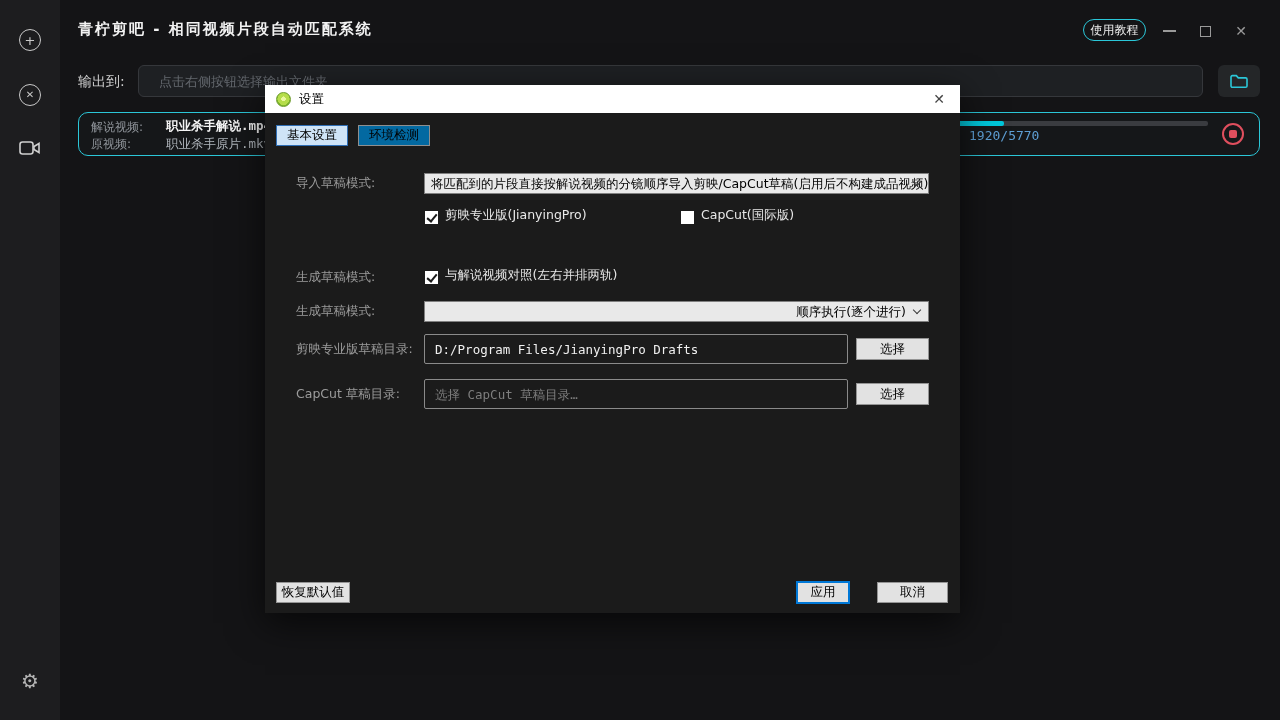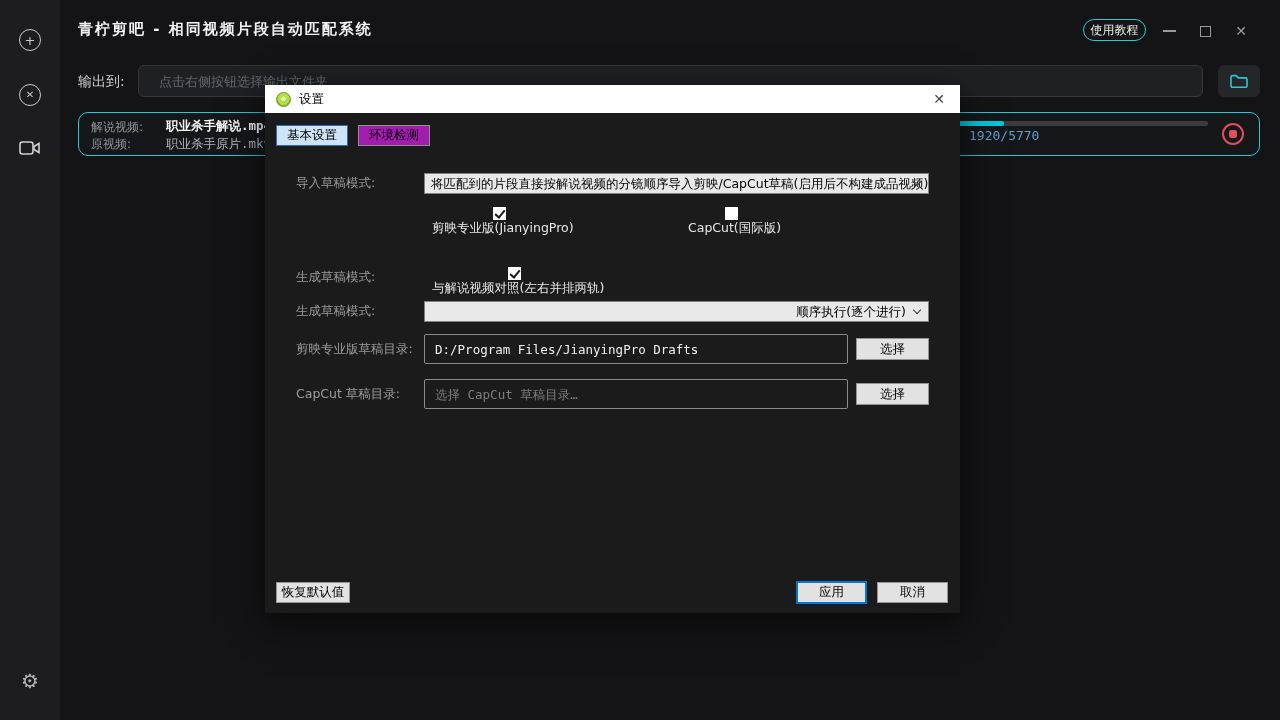--- a/index.html
+++ b/index.html
@@ -39,37 +39,37 @@
   
   .dialog { position:absolute; left:265px; top:85px; width:695px; height:528px; background:#1b1b1b; box-shadow:0 10px 35px rgba(0,0,0,.65); }
   .dialog-titlebar { height:28px; background:#ffffff; display:flex; align-items:center; padding-left:11px; }
   .lime-icon { width:15px; height:15px; border-radius:50%; background:radial-gradient(circle at 50% 45%, #eaf7a0 0 24%, #b5dd4a 25% 62%, #7fb82d 63% 100%); border:1px solid #6d9c2a; }
   .dialog-title { color:#000; font-size:12.5px; margin-left:8px; }
   .dialog-close { margin-left:auto; width:42px; height:28px; display:flex; align-items:center; justify-content:center; color:#444; font-size:14px; cursor:pointer; }
   .dialog-body { position:relative; width:100%; height:500px; }
 
   .tab { position:absolute; top:12px; height:21px; padding:0 10px; font-size:12.5px; display:flex; align-items:center; cursor:pointer; }
   .tab-active { left:11px; background:#cfe4f7; border:1px solid #2f6eb5; color:#000; }
-  .tab-inactive { left:93px; background:#a21caf; border:1px solid #8f8f8f; color:#000; }
+  .tab-inactive { left:93px; background:#0369a1; border:1px solid #8f8f8f; color:#000; }
 
   .dlabel { position:absolute; left:31px; color:#9c9c9c; font-size:12.5px; height:20px; line-height:20px; }
   .dselect { position:absolute; left:159px; width:505px; height:21px; background:#e9e9e9; border:1px solid #808080; color:#000; font-size:12.5px; line-height:19px; padding:0 22px 0 6px; cursor:pointer; white-space:nowrap; overflow:hidden; }
   .chev { position:absolute; right:8px; top:5px; width:6px; height:6px; border-right:1.5px solid #3a3a3a; border-bottom:1.5px solid #3a3a3a; transform:rotate(45deg); }
 
-  .cb { position:absolute; display:flex; align-items:center; cursor:pointer;flex-direction:column; }
+  .cb { position:absolute; display:flex; align-items:flex-end; cursor:pointer; }
   .cb-box { width:13px; height:13px; background:#ffffff; display:inline-block; position:relative; flex:none; }
   .cb-box.checked::after { content:""; position:absolute; left:4px; top:1px; width:4px; height:8px; border-right:2px solid #1b1b1b; border-bottom:2px solid #1b1b1b; transform:rotate(40deg); }
   .cb-label { color:#e8e8e8; font-size:12.5px; margin-left:7px; }
 
   .dinput { position:absolute; left:159px; width:424px; height:30px; background:#1b1b1b; border:1px solid #8a8a8a; border-radius:2px; color:#f0f0f0; font-size:12.5px; font-family:"DejaVu Sans Mono", monospace; padding:0 10px; outline:none; }
   .dinput::placeholder { color:#7e7e7e; }
   .dbtn { position:absolute; height:22px; background:#e2e2e2; border:1px solid #949494; color:#000; font-size:12.5px; display:flex; align-items:center; justify-content:center; cursor:pointer; }
   .sel-btn { left:591px; width:73px; }
   .restore-btn { left:11px; top:469px; width:74px; height:21px; }
-  .apply-btn { left:531px; top:468px; width:71px; height:23px; border:2px solid #0078d7; }
+  .apply-btn { left:531px; top:468px; width:54px; height:23px; border:2px solid #0078d7; }
   .cancel-btn { left:612px; top:469px; width:71px; height:21px; }
 </style>
 </head>
 <body>
 
 <div class="app">
 
   <div class="sidebar">
     <div class="side-icon ring-icon" style="top:29px;">
         <span>+</span>

